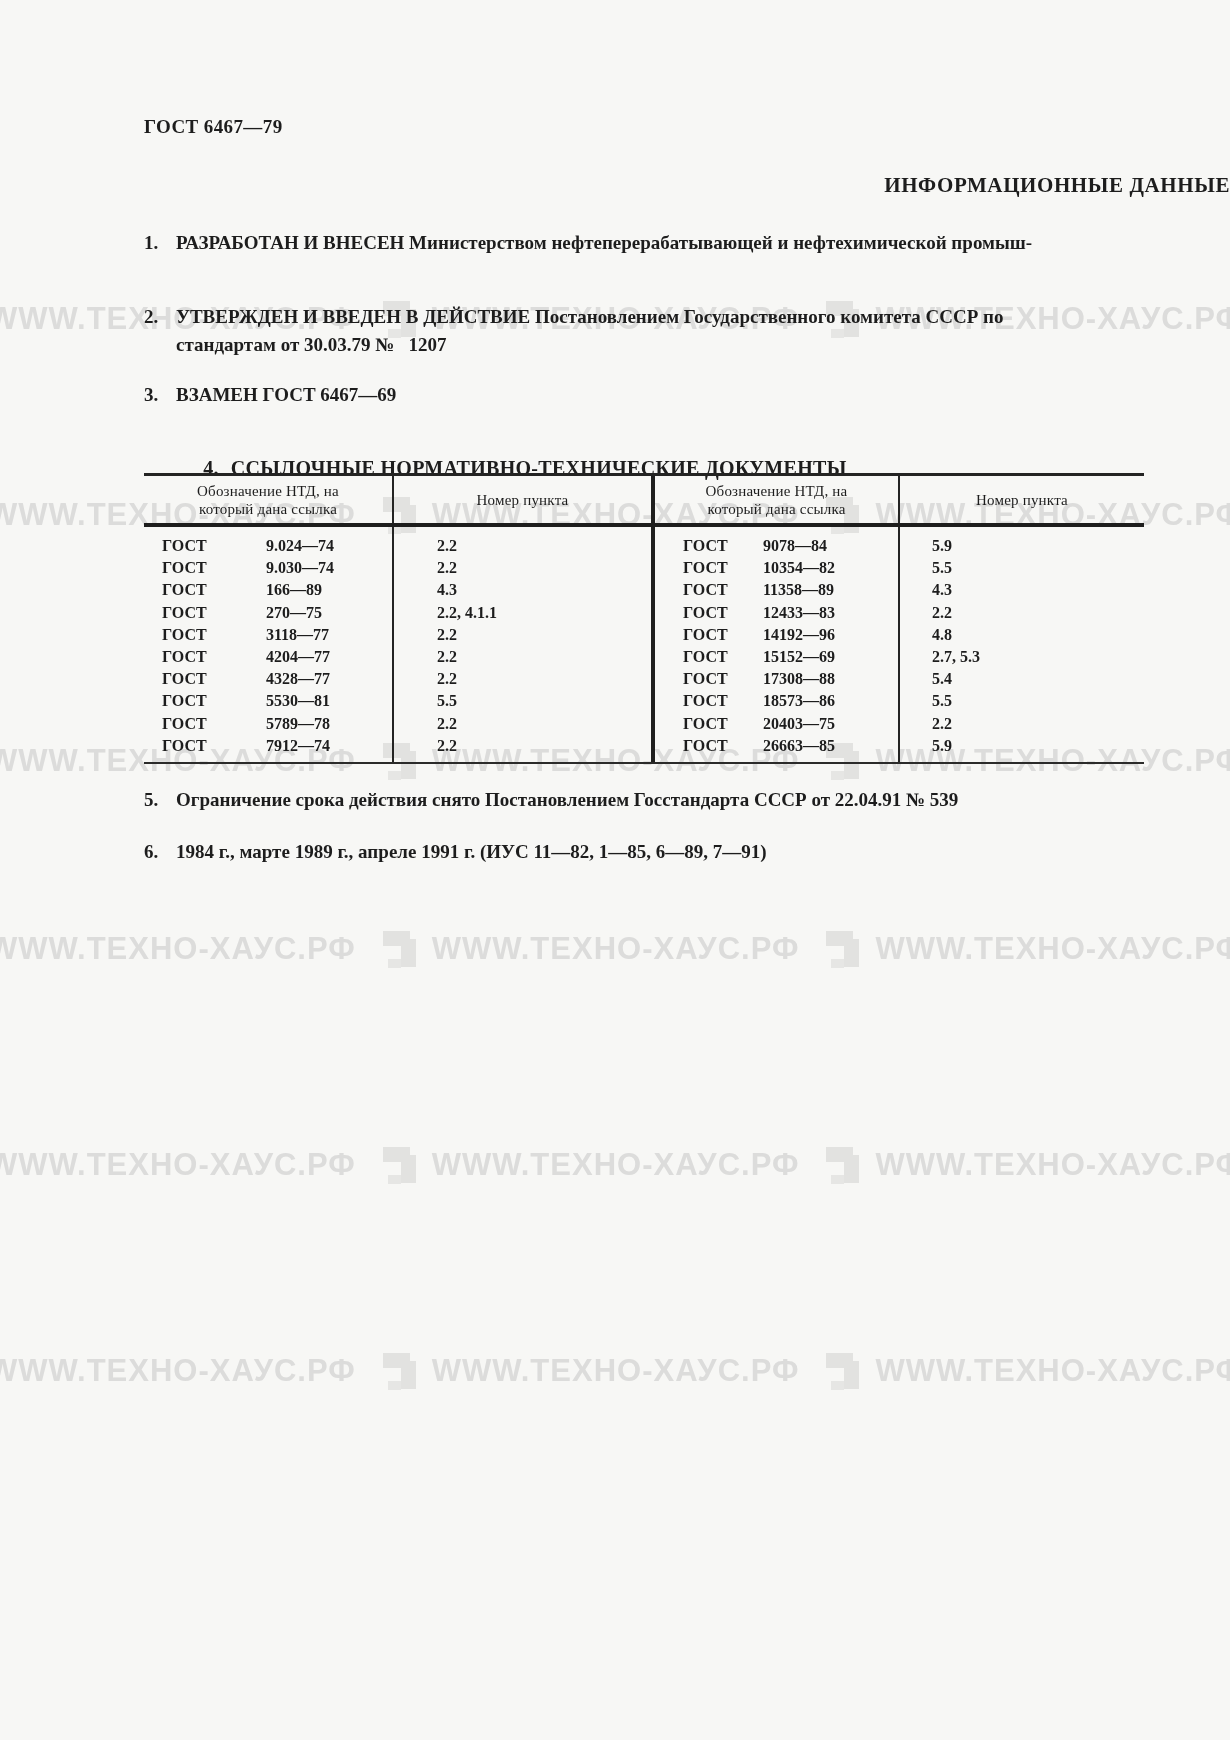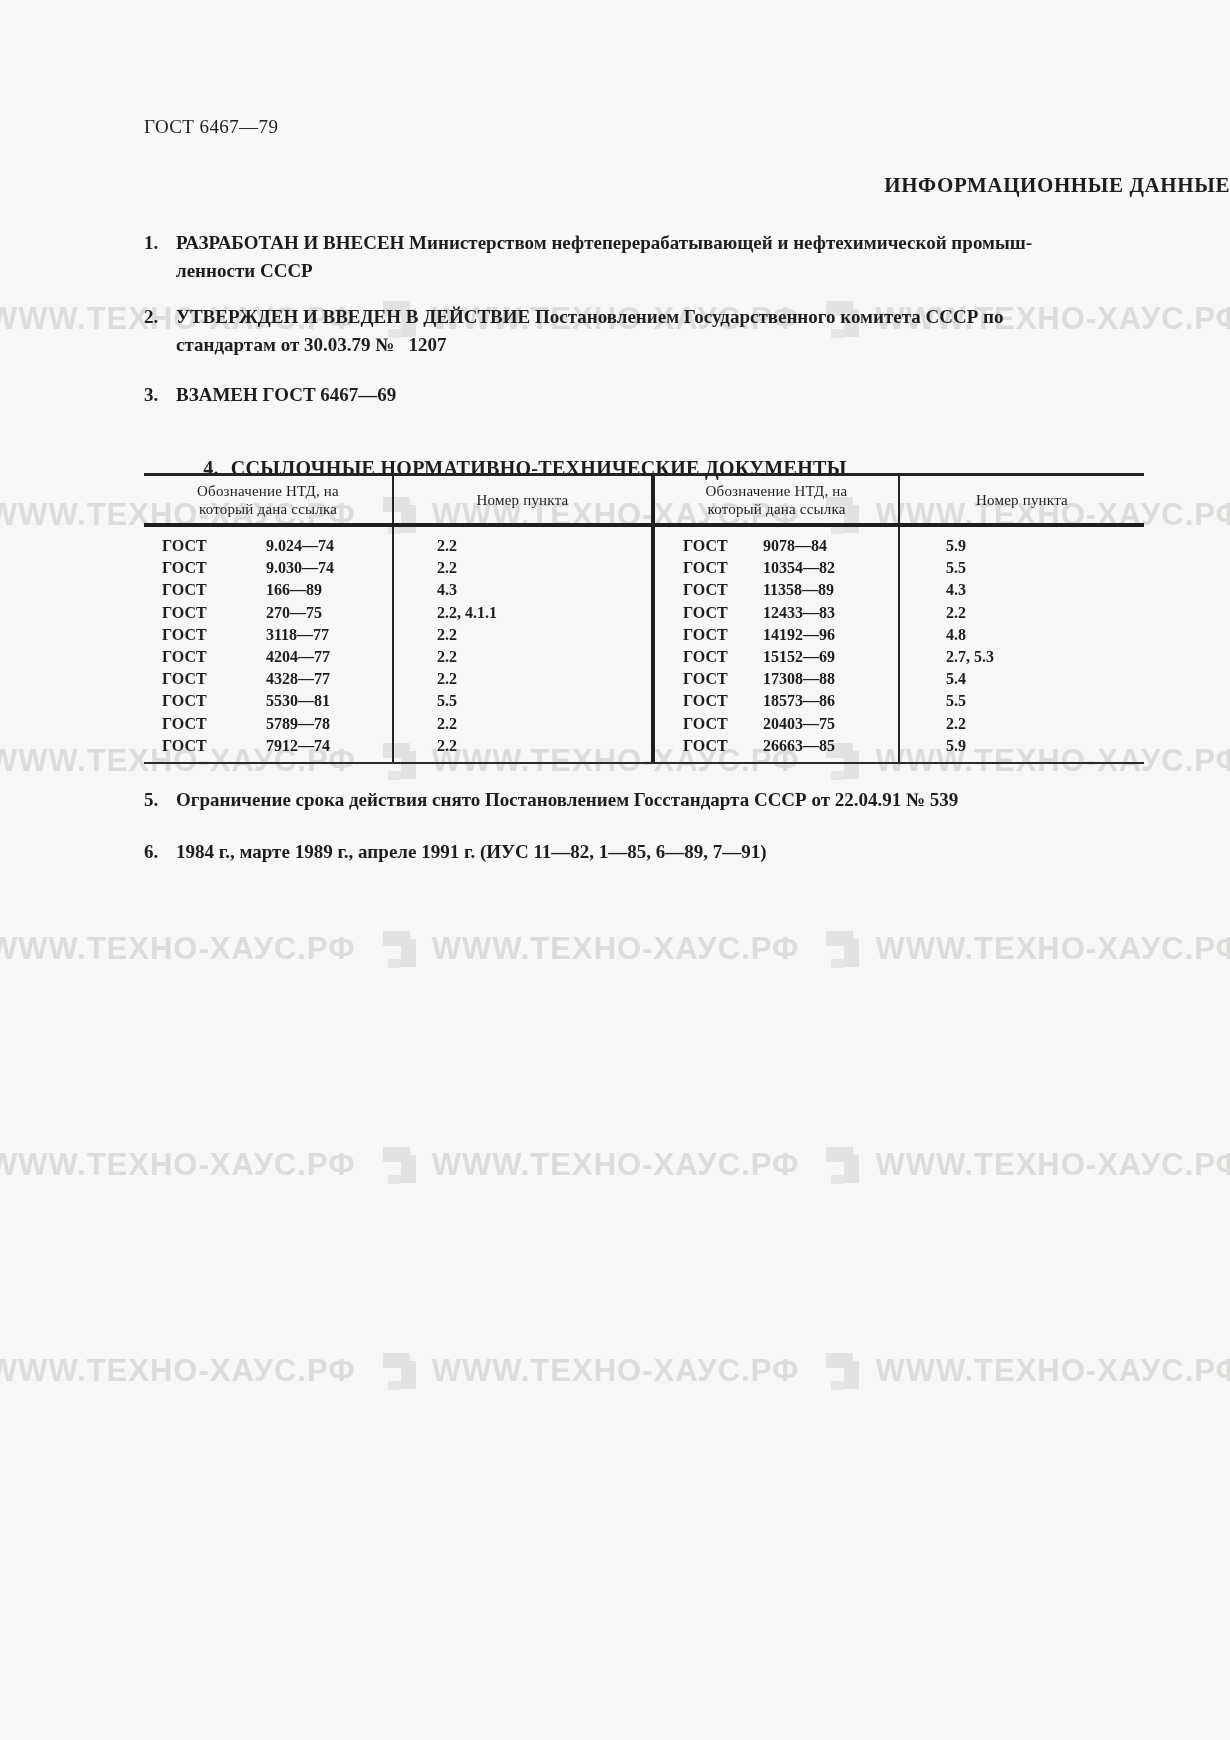--- a/index.html
+++ b/index.html
@@ -34,21 +34,21 @@
     background:#e2e2e0;
   }
   .wm-icon .wm-icon-foot {
     position:absolute; left:10px; bottom:0; width:13px; height:9px;
     background:#e6e6e4;
   }
 
   
   .doc-number {
     position:absolute; left:144px; top:116px;
-    font-size:19px; font-weight:400; letter-spacing:.4px;
+    font-size:19px; font-weight:700; letter-spacing:.4px;
   }
   .main-title {
     position:absolute; left:0; top:173px; width:100%;
     text-align:right; font-size:21px; font-weight:700; letter-spacing:.6px;
   }
   .item {
     position:absolute; left:144px;
     font-size:19px; font-weight:700; line-height:28px;
     padding-left:32px; width:1010px;
   }
@@ -84,21 +84,21 @@
   .cell {
     height:22.2px; line-height:22.2px;
     font-size:16px; font-weight:700; white-space:nowrap;
     display:flex;
   }
   .col-des-l .cell { padding-left:18px; }
   .col-des-l .g-label { width:104px; flex:0 0 auto; }
   .col-ref-l .cell { padding-left:43px; }
   .col-des-r .cell { padding-left:28px; }
   .col-des-r .g-label { width:80px; flex:0 0 auto; }
-  .col-ref-r .cell { padding-left:46px; }
+  .col-ref-r .cell { padding-left:32px; }
 </style>
 </head>
 <body>
 
 <div class="page">
 
   <div class="wm-row" style="top:300px">
     <span class="wm-text">WWW.ТЕХНО-ХАУС.РФ</span>
     <span class="wm-icon">
         <span class="wm-icon-foot"></span>
@@ -170,21 +170,20 @@
     <span class="wm-text">WWW.ТЕХНО-ХАУС.РФ</span>
 
   </div>
 
   <div class="doc-number">ГОСТ 6467—79</div>
   <div class="main-title">ИНФОРМАЦИОННЫЕ ДАННЫЕ</div>
 
   <div class="item" style="top:229px">
     <span class="num">1.</span>
     <div class="line">РАЗРАБОТАН И ВНЕСЕН Министерством нефтеперерабатывающей и нефтехимической промыш-</div>
-    <div class="line">ленности СССР</div>
   </div>
 
   <div class="item" style="top:303px">
     <span class="num">2.</span>
     <div class="line">УТВЕРЖДЕН И ВВЕДЕН В ДЕЙСТВИЕ Постановлением Государственного комитета СССР по</div>
     <div class="line">стандартам от 30.03.79 №   1207</div>
   </div>
 
   <div class="item" style="top:381px">
     <span class="num">3.</span>

